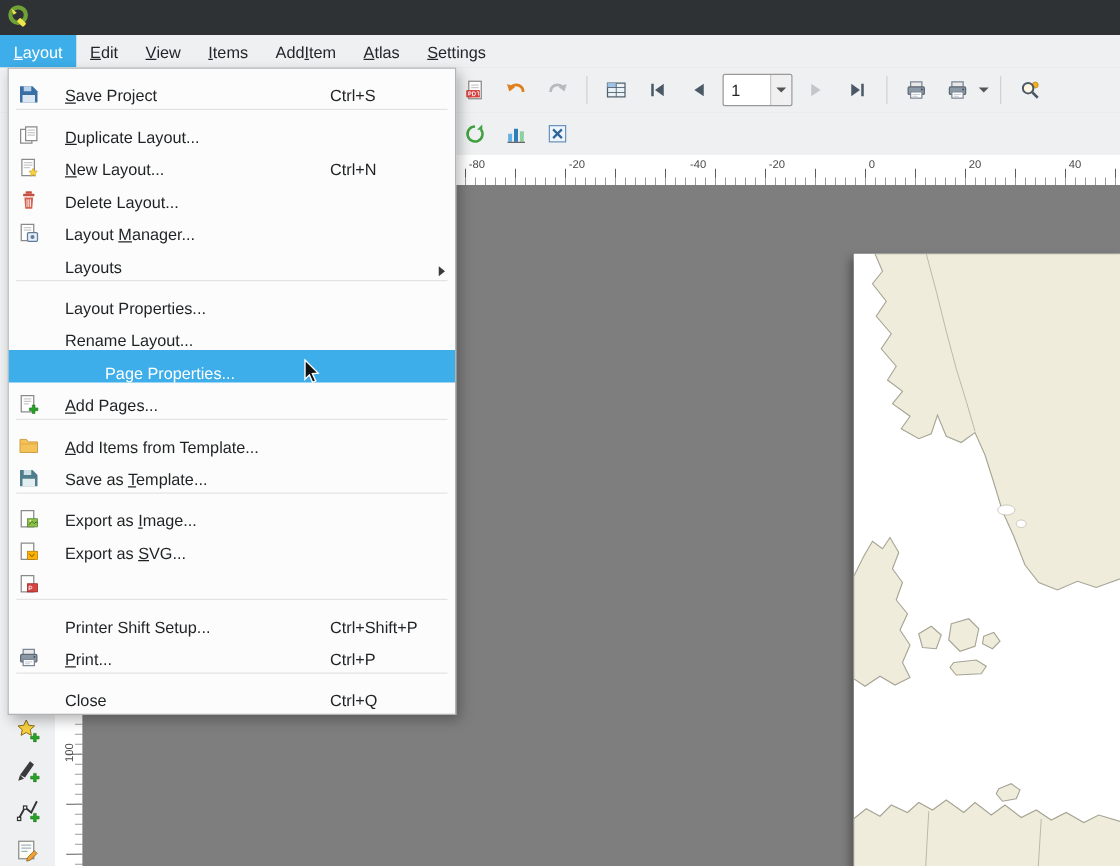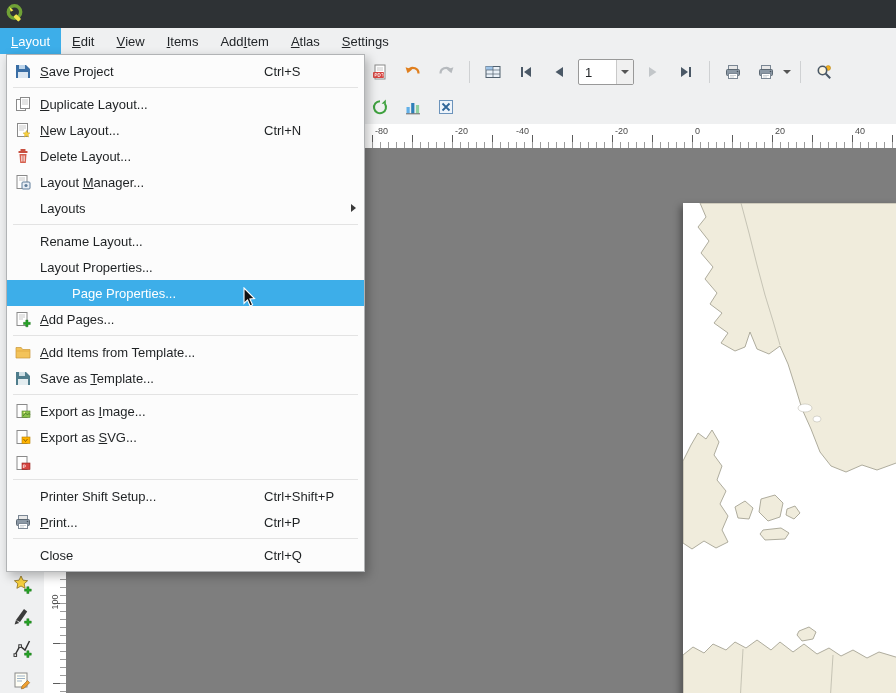--- a/index.html
+++ b/index.html
@@ -65,21 +65,21 @@
   .vlab{position:absolute;left:0;width:22px;text-align:center;font-size:9px;color:#4a4a4a;
         transform:rotate(-90deg);}
   .canvas{position:absolute;left:66px;top:148px;right:0;bottom:0;background:#7e7e7e;overflow:hidden;}
   .page{position:absolute;left:617px;top:55px;width:216px;height:500px;background:#ffffff;
         box-shadow:-3px 3px 7px rgba(0,0,0,.35);}
 
   
   .menu{position:absolute;left:6px;top:54px;width:357px;background:#fcfcfc;
         border:1px solid #b1b3b5;box-shadow:3px 4px 10px rgba(0,0,0,.28);
         padding:3px 0;z-index:50;}
-  .mi{display:flex;align-items:center;height:26px;padding:0 8px 0 4px;color:#1f2224;cursor:default;}
+  .mi{display:flex;align-items:flex-end;height:26px;padding:0 8px 0 4px;color:#1f2224;cursor:default;gap:12px;}
   .mi.hl{background:#3daee9;color:#fff;padding-left:36px;}
   .mic{width:24px;height:18px;display:flex;align-items:center;justify-content:center;
        margin-right:5px;flex:0 0 24px;}
   .mil{flex:1;white-space:nowrap;}
   .mis{margin-left:auto;width:92px;text-align:left;flex:0 0 92px;}
   .mi.hl .mis{color:#fff;}
   .mar{width:0;height:0;border-left:5px solid #3a3a3a;border-top:4px solid transparent;
        border-bottom:4px solid transparent;margin-left:4px;}
   .msep{height:1px;background:#e3e3e3;margin:3px 6px;}
 
@@ -252,21 +252,21 @@
           <rect x="3" y="3" width="12" height="14" fill="#fffef5" stroke="#8a8a8a"></rect>
           <path d="M5 6h8M5 8.5h8M5 11h5" stroke="#9db3c8"></path>
           <path d="M10 16l5.5-5.5 2.2 2.2-5.5 5.5-2.9.7z" fill="#f0a030" stroke="#7a5010" stroke-width=".5"></path>
         </svg>
       </button>
     </div>
   <div class="corner"></div>
   <div class="hruler" id="hruler">
       <span class="hlab" style="left: 309px;">-80</span>
       <span class="hlab" style="left: 389px;">-20</span>
-      <span class="hlab" style="left: 450px;">-40</span>
+      <span class="hlab" style="left: 486px;">-40</span>
       <span class="hlab" style="left: 549px;">-20</span>
       <span class="hlab" style="left: 629px;">0</span>
       <span class="hlab" style="left: 709px;">20</span>
       <span class="hlab" style="left: 789px;">40</span>
     </div>
   <div class="vruler" id="vruler">
       <span class="vlab" style="top: 449px;">100</span>
     </div>
 
   <div class="canvas">
@@ -367,26 +367,26 @@
       </div>
       <div class="mi">
         <span class="mic"></span>
         <span class="mil">Layouts</span>
         <span class="mis"></span>
         <span class="mar"></span>
       </div>
       <div class="msep"></div>
       <div class="mi">
         <span class="mic"></span>
+        <span class="mil">Layout Properties...</span>
+        <span class="mis"></span>
+      </div>
+      <div class="mi">
+        <span class="mic"></span>
         <span class="mil">Rename Layout...</span>
-        <span class="mis"></span>
-      </div>
-      <div class="mi">
-        <span class="mic"></span>
-        <span class="mil">Layout Properties...</span>
         <span class="mis"></span>
       </div>
       <div class="mi hl">
         <span class="mic"></span>
         <span class="mil">Page Properties...</span>
         <span class="mis"></span>
       </div>
       <div class="mi">
         <span class="mic">
           <svg width="18" height="18" viewBox="0 0 18 18" aria-hidden="true">

